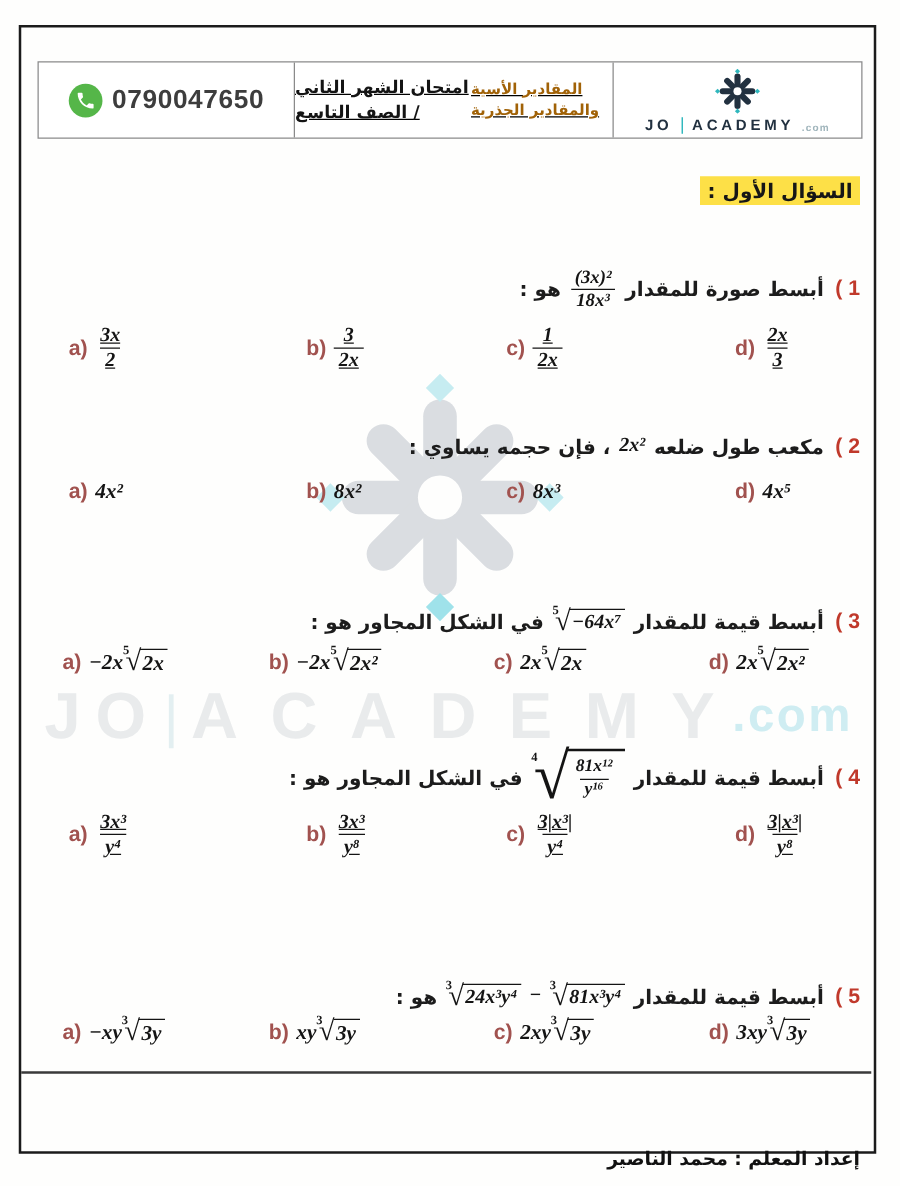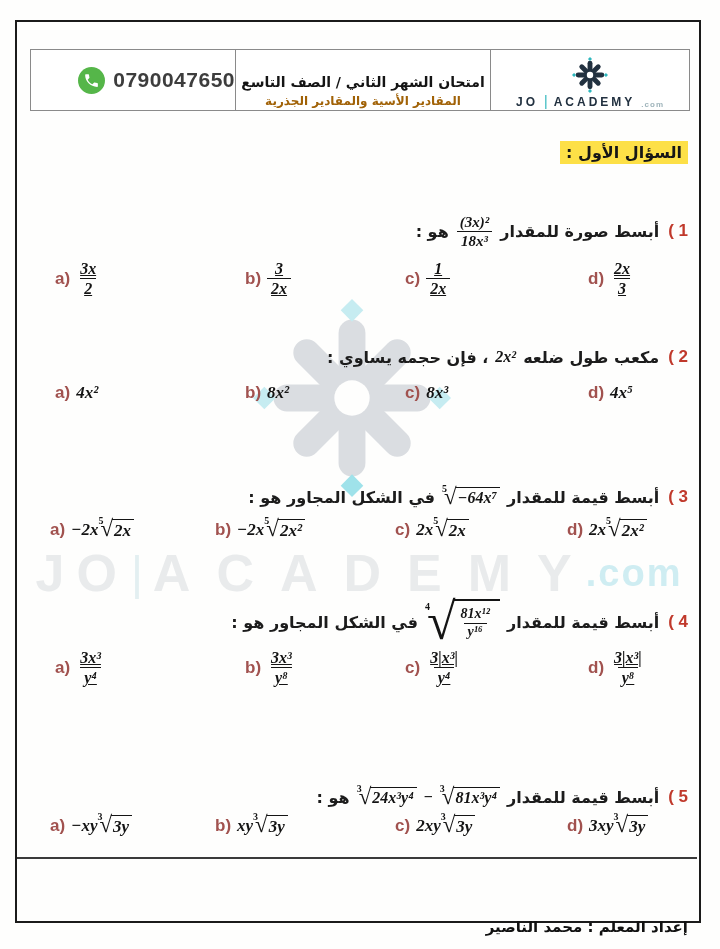--- a/index.html
+++ b/index.html
@@ -11,26 +11,26 @@
   .doc-border {
     position:absolute; left:15px; top:20px; width:682px; height:899px;
     border:2px solid #1b1b1b; background:transparent;
   }
 
   
   .header-table {
     position:absolute; left:30px; top:49px; width:658px; height:60px;
     display:flex; direction:ltr; border:1px solid #8a8a8a; background:#fff; z-index:2;
   }
-  .cell { display:flex; align-items:center; justify-content:flex-end; }
+  .cell { display:flex; align-items:center; justify-content:center; }
   .cell-phone { width:204px; border-right:1px solid #8a8a8a; gap:8px; }
   .phone-badge { width:27px; height:27px; border-radius:50%; background:#55b649;
     display:flex; align-items:center; justify-content:center; }
   .phone-num { font-family:"Liberation Sans",sans-serif; font-size:21px; color:#3d3d3d; font-weight:600; letter-spacing:0.5px; }
-  .cell-title { width:254px; border-right:1px solid #8a8a8a; flex-direction:column; line-height:1.45; }
+  .cell-title { width:254px; border-right:1px solid #8a8a8a; flex-direction:row; line-height:1.45;text-decoration:underline; }
   .t1 { font-size:14px; font-weight:700; color:#141414; }
   .t2 { font-size:12px; font-weight:700; color:#a16207; }
   .cell-logo { flex:1; flex-direction:column; gap:1px; padding-top:2px; }
   .logo-text { display:flex; align-items:center; gap:6px;
     font-family:"Liberation Sans",sans-serif; font-weight:700; color:#223140; }
   .logo-jo { font-size:12px; letter-spacing:3px; }
   .logo-bar { color:#2fb7bd; font-weight:400; font-size:14px; transform:translateY(-1px); }
   .logo-academy { font-size:12px; letter-spacing:3px; }
   .logo-com { font-size:8px; color:#9fb4bb; letter-spacing:1px; align-self:flex-end; margin-bottom:1px; }
 

